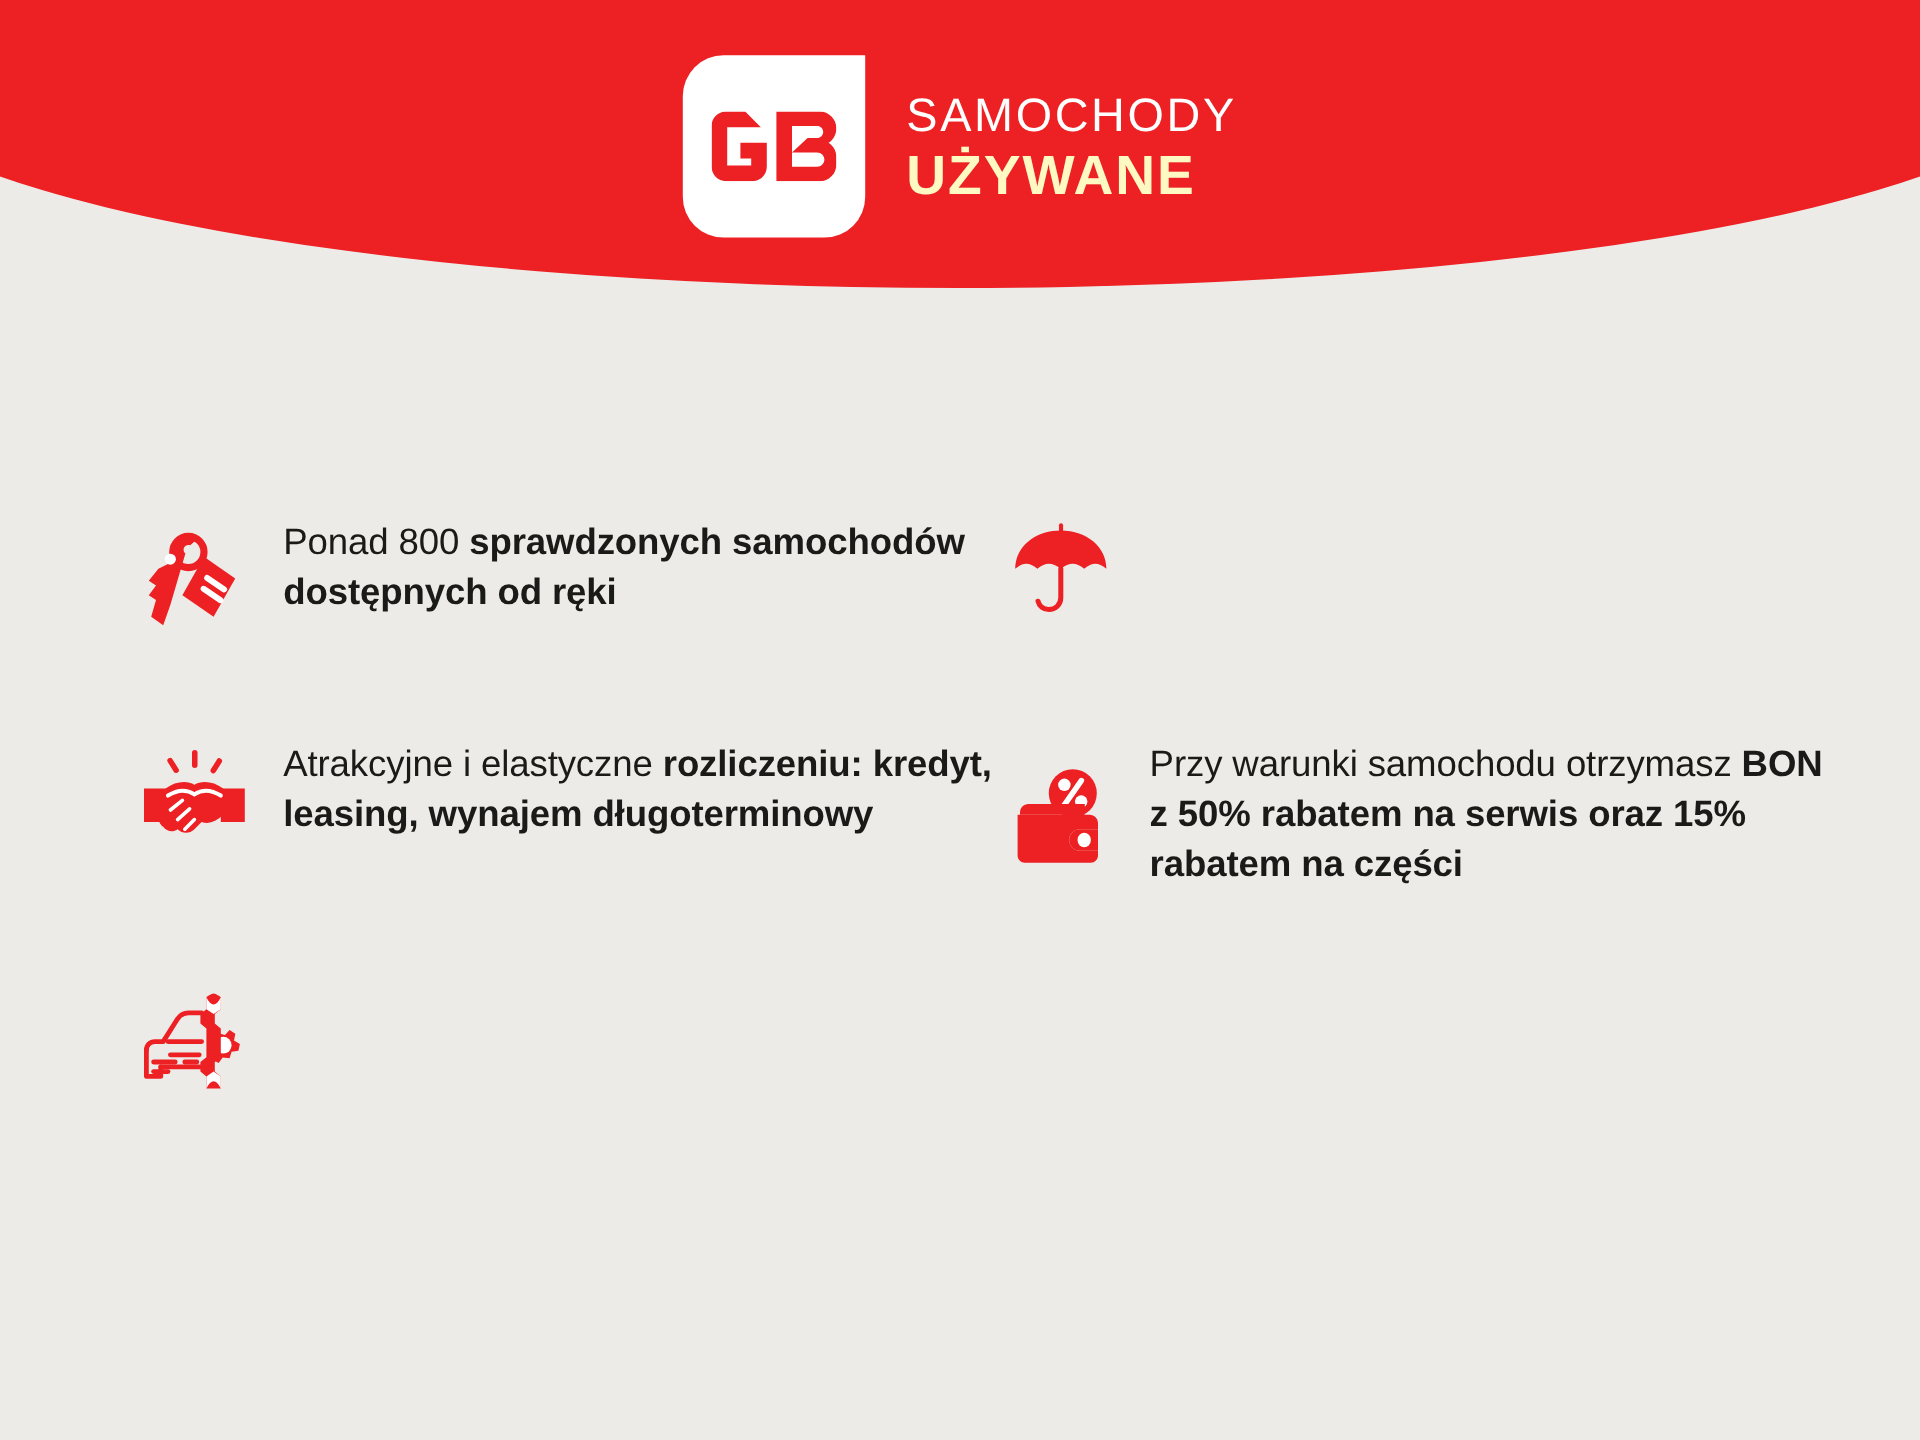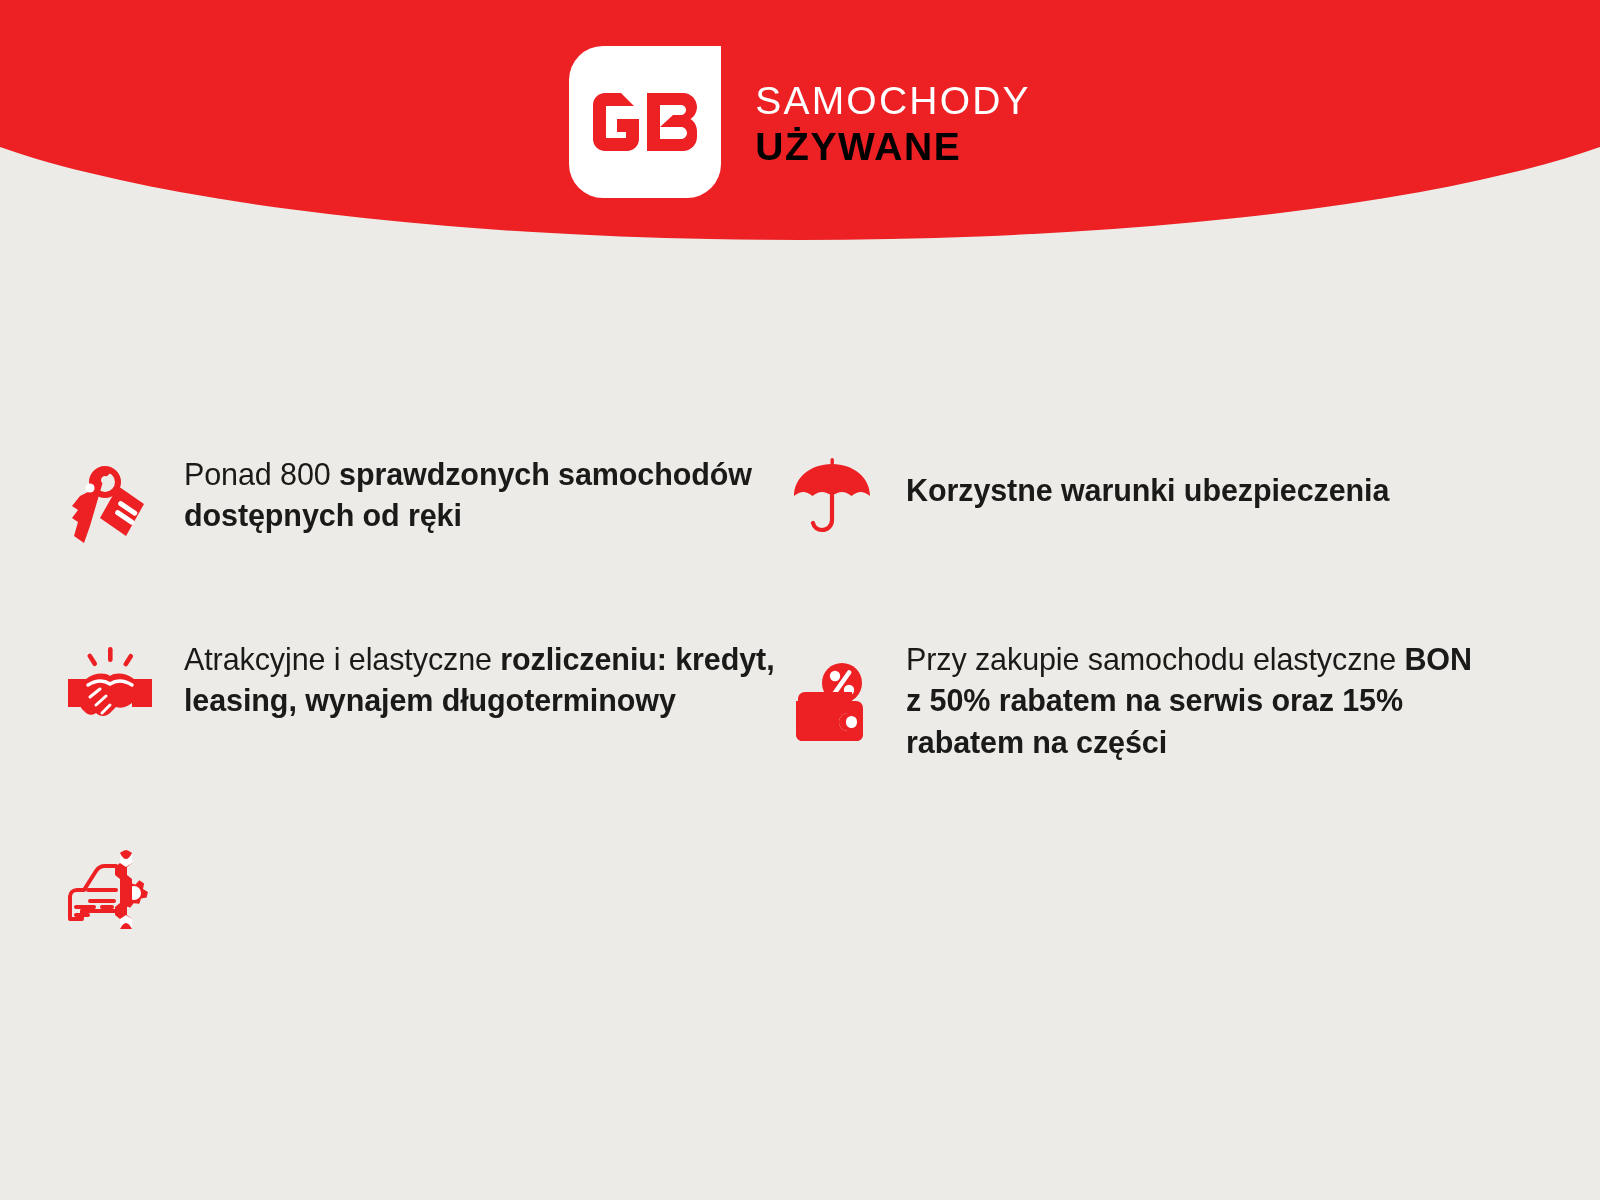--- a/index.html
+++ b/index.html
@@ -55,37 +55,37 @@
     line-height:1.0;
     margin-top:6px;
   }
   .logo-line1 {
     font-size:39px;
     font-weight:400;
     letter-spacing:2.2px;
     color:#FFFFFF;
   }
   .logo-line2 {
-    font-size:39px;
+    font-size:46px;
     font-weight:700;
     letter-spacing:1.6px;
-    color:#000000;
+    color:#fef9c3;
     margin-top:7px;
   }
 
   
   .features {
     position:absolute;
-    left:0; top:450px;
+    left:0; top:428px;
     width:1600px;
     display:grid;
     grid-template-columns:722px 700px;
     column-gap:0;
     row-gap:0;
-    padding-left:64px;
+    padding-left:116px;
   }
   .feature {
     display:flex;
     align-items:flex-start;
     gap:28px;
     min-height:185px;
   }
   .feature.row2 { min-height:200px; }
   .feature-icon {
     flex:none;
@@ -176,23 +176,20 @@
         <svg width="84" height="84" viewBox="0 0 84 84">
           <g fill="#ED2024">
             <rect x="40.5" y="6" width="3.4" height="18" rx="1.7"></rect>
             <path d="M4 44 C4 26 20 12 42 12 C64 12 80 26 80 44
                      C73 38.5 68.5 38.5 61.5 44 C54.5 38.5 49.5 38.5 42 44
                      C34.5 38.5 29.5 38.5 22.5 44 C15.5 38.5 11 38.5 4 44 Z"></path>
             <path d="M42 44 L42 68 C42 74 37.5 78 32 78 C27.5 78 24 75.2 23 71" fill="none" stroke="#ED2024" stroke-width="4.2" stroke-linecap="round"></path>
           </g>
         </svg>
       </div>
-      <div class="feature-text">
-        <b>Korzystne warunki ubezpieczenia</b>
-      </div>
     </div>
 
     <div class="feature row2 f-hands">
       <div class="feature-icon">
         <svg width="88" height="84" viewBox="0 0 88 84">
           <g fill="#ED2024">
 
             <rect x="42" y="2" width="4.6" height="15" rx="2.3"></rect>
             <rect x="24" y="8" width="4.6" height="14" rx="2.3" transform="rotate(-32 26 15)"></rect>
             <rect x="60" y="8" width="4.6" height="14" rx="2.3" transform="rotate(32 62 15)"></rect>
@@ -227,21 +224,21 @@
             <path d="M8 38 C8 34 11 31 15 31 H62 V40 H8 Z"></path>
 
             <path d="M6 40 H66 C70 40 73 43 73 47 V52 H58 C53 52 49 56 49 61 C49 66 53 70 58 70 H73 V74
                      C73 77.3 70.3 80 67 80 H12 C8.7 80 6 77.3 6 74 Z"></path>
             <path d="M73 52 V70 H58 C53 70 49 66 49 61 C49 56 53 52 58 52 Z" fill="#ED2024"></path>
             <rect x="56" y="55" width="11" height="12" rx="5.5" fill="#FFFFFF"></rect>
           </g>
         </svg>
       </div>
       <div class="feature-text">
-        <span>Przy zakupie samochodu elastyczne </span><b>BON z 50% rabatem na serwis oraz 15% rabatem na części</b>
+        <span>Przy warunki samochodu otrzymasz </span><b>BON z 50% rabatem na serwis oraz 15% rabatem na części</b>
       </div>
     </div>
 
 
     <div class="feature f-car">
       <div class="feature-icon">
         <svg width="92" height="88" viewBox="0 0 92 88">
           <g fill="none" stroke="#ED2024" stroke-width="4" stroke-linecap="round" stroke-linejoin="round">
 
             <path d="M6 52 C6 48 9 45 13 45 L20 45 L32 26 C34 23 37 21 41 21 L52 21"></path>

